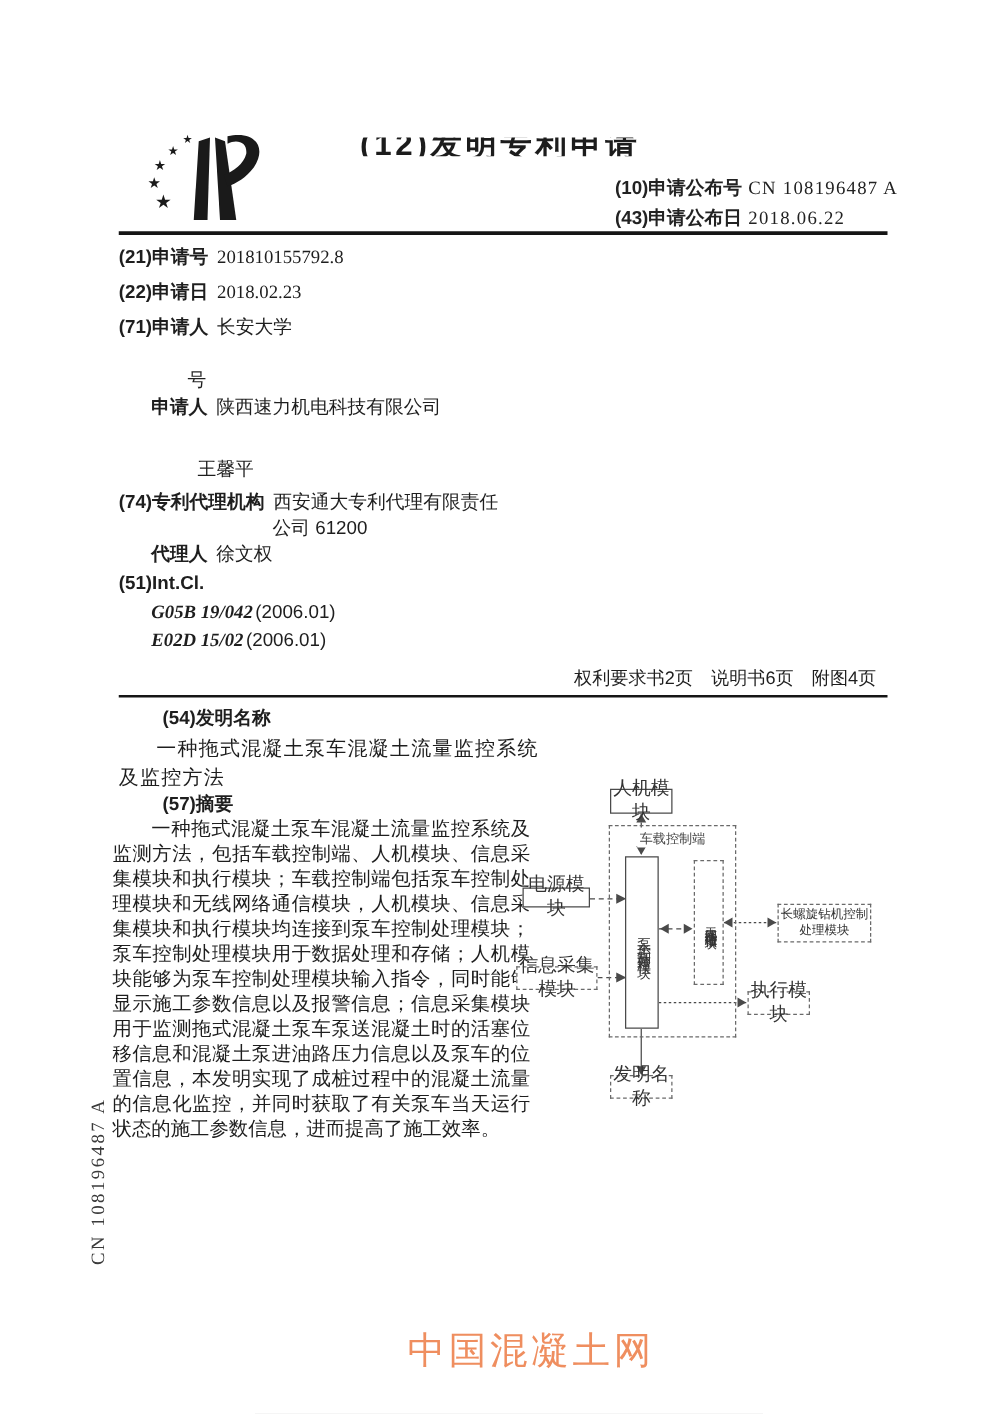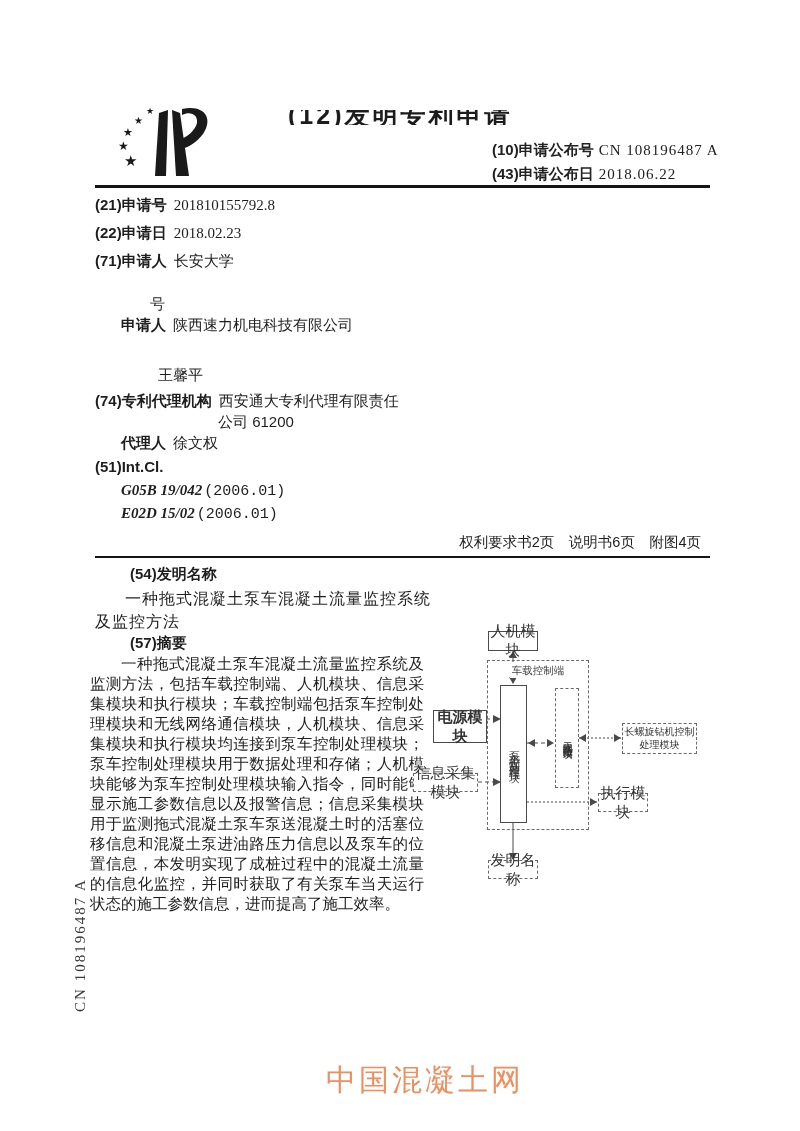--- a/index.html
+++ b/index.html
@@ -12,21 +12,21 @@
   .doc-type-clip span{display:block;position:relative;top:-11px;font-size:25px;font-weight:bold;
         letter-spacing:3px;white-space:nowrap;color:#1c1c1c;}
   .hdr-row{position:absolute;left:492px;font-size:15px;white-space:nowrap;}
   .hdr-row .bl{font-weight:bold;}
   .hdr-row .bv{font-family:"Liberation Serif",serif;margin-left:5px;letter-spacing:1px;}
   
   .bib{position:absolute;font-size:15px;white-space:nowrap;color:#1e1e1e;}
   .bib .bl{font-weight:bold;margin-top:40px;}
   .bib .bv{margin-left:7px;font-family:"Liberation Serif",serif;}
   .intcl{font-family:"Liberation Serif",serif;font-style:italic;font-weight:bold;}
-  .intcl-ver{font-family:Liberation Mono, monospace;font-style:normal;font-weight:normal;margin-left:2px;}
+  .intcl-ver{font-family:Liberation Sans, sans-serif;font-style:normal;font-weight:normal;margin-left:2px;}
   
   .sec-label{position:absolute;font-size:15px;font-weight:bold;color:#1e1e1e;white-space:nowrap;margin-left:35px;}
   .title-line{position:absolute;font-size:16px;color:#1e1e1e;letter-spacing:1px;white-space:nowrap;}
   .abstract{position:absolute;left:90px;top:654px;width:334px;font-size:15.5px;line-height:20px;
         text-align:justify;text-indent:2em;color:#1e1e1e;}
   .pages-note{position:absolute;left:398px;top:533px;width:303px;text-align:right;font-size:14.5px;
         color:#1e1e1e;white-space:nowrap;}
   
   .diagram{position:absolute;left:413px;top:618px;width:297px;height:272px;}
   .dbox{position:absolute;border:1px solid #4a4a4a;background:#fff;display:flex;align-items:center;
@@ -154,21 +154,21 @@
 
     <div class="dbox" style="left:75px;top:13px;width:50px;height:20px;">
       <span>人机模块</span>
     </div>
     <div class="dbox vtext" style="left:87px;top:67px;width:27px;height:138px;">
       <span>泵车控制处理模块</span>
     </div>
     <div class="dbox ddash vtext" style="left:142px;top:70px;width:24px;height:100px;letter-spacing:1px;font-size:10px;">
       <span>无线网络通信模块</span>
     </div>
-    <div class="dbox" style="left:20px;top:92px;width:54px;height:33px;font-weight:bold;">
+    <div class="dbox" style="left:5px;top:92px;width:54px;height:16px;">
       <span>电源模块</span>
     </div>
     <div class="dbox ddash" style="left:0px;top:155px;width:65px;height:19px;">
       <span>信息采集模块</span>
     </div>
     <div class="dbox ddash" style="left:209px;top:105px;width:75px;height:31px;font-size:10px;">
       <span>长螺旋钻机控制处理模块</span>
     </div>
     <div class="dbox ddash" style="left:185px;top:175px;width:50px;height:19px;">
       <span>执行模块</span>

